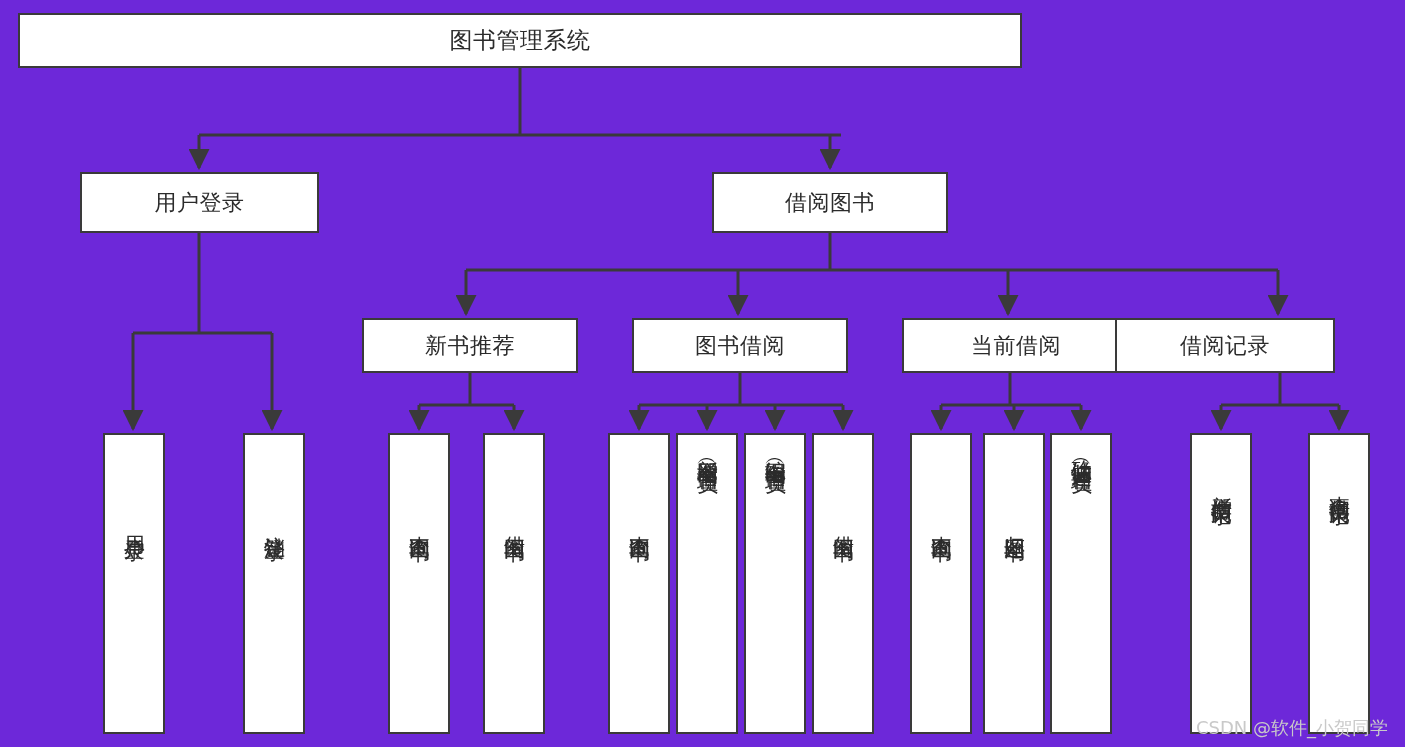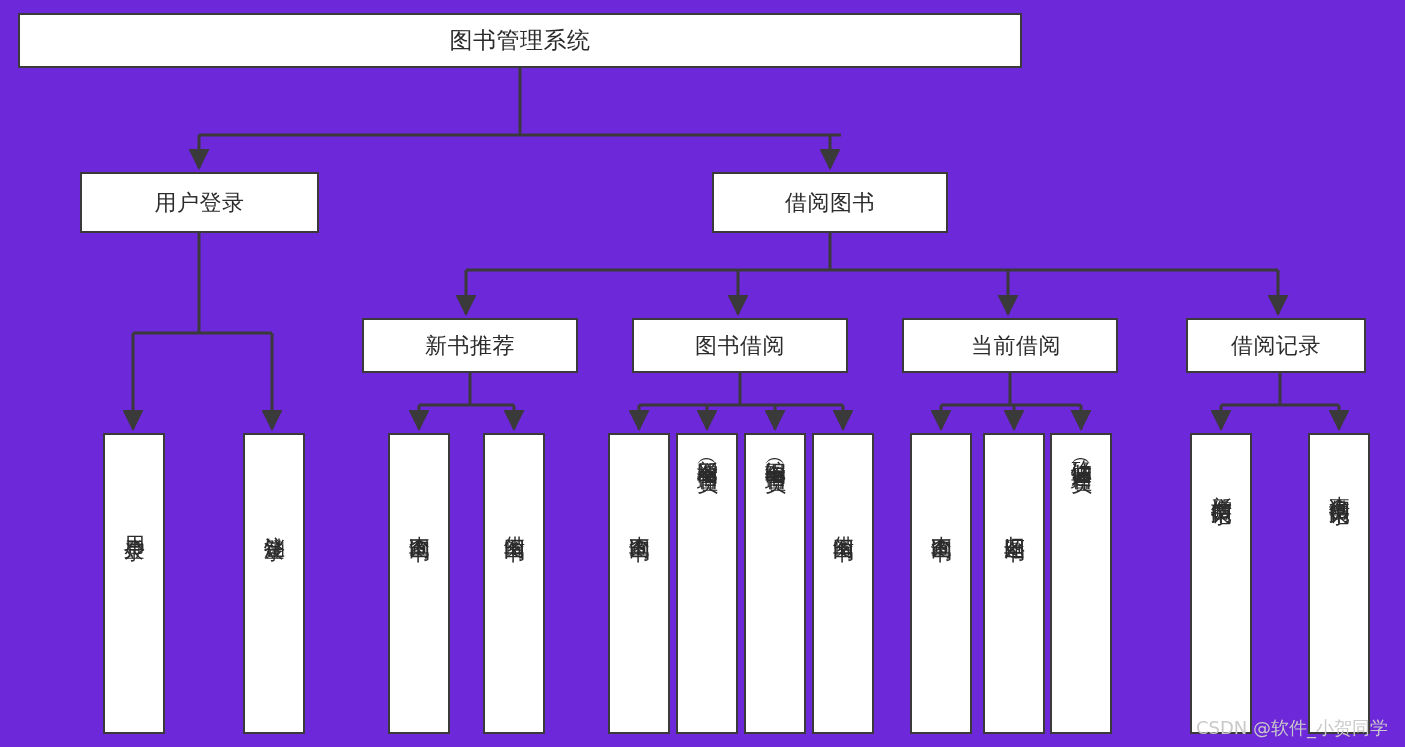--- a/index.html
+++ b/index.html
@@ -140,21 +140,21 @@
 
   <div class="node horizontal" style="left:632px; top:318px; width:216px; height:55px;">
     <span class="node-label">图书借阅</span>
   </div>
   <div class="node horizontal" style="left:362px; top:318px; width:216px; height:55px;">
     <span class="node-label">新书推荐</span>
   </div>
   <div class="node horizontal" style="left:902px; top:318px; width:216px; height:55px;padding-left:12px;">
     <span class="node-label">当前借阅</span>
   </div>
-  <div class="node horizontal" style="left:1186px; top:318px; width:180px; height:55px;">
+  <div class="node horizontal" style="left:1115px; top:318px; width:220px; height:55px;">
     <span class="node-label">借阅记录</span>
   </div>
 
   <div class="node vertical" style="left:103px; top:433px; width:62px; height:301px; padding-top:84px;">
     <span class="node-label">用户登录</span>
   </div>
   <div class="node vertical" style="left:243px; top:433px; width:62px; height:301px; padding-top:84px;">
     <span class="node-label">注销登录</span>
   </div>
   <div class="node vertical" style="left:388px; top:433px; width:62px; height:301px; padding-top:84px;">

